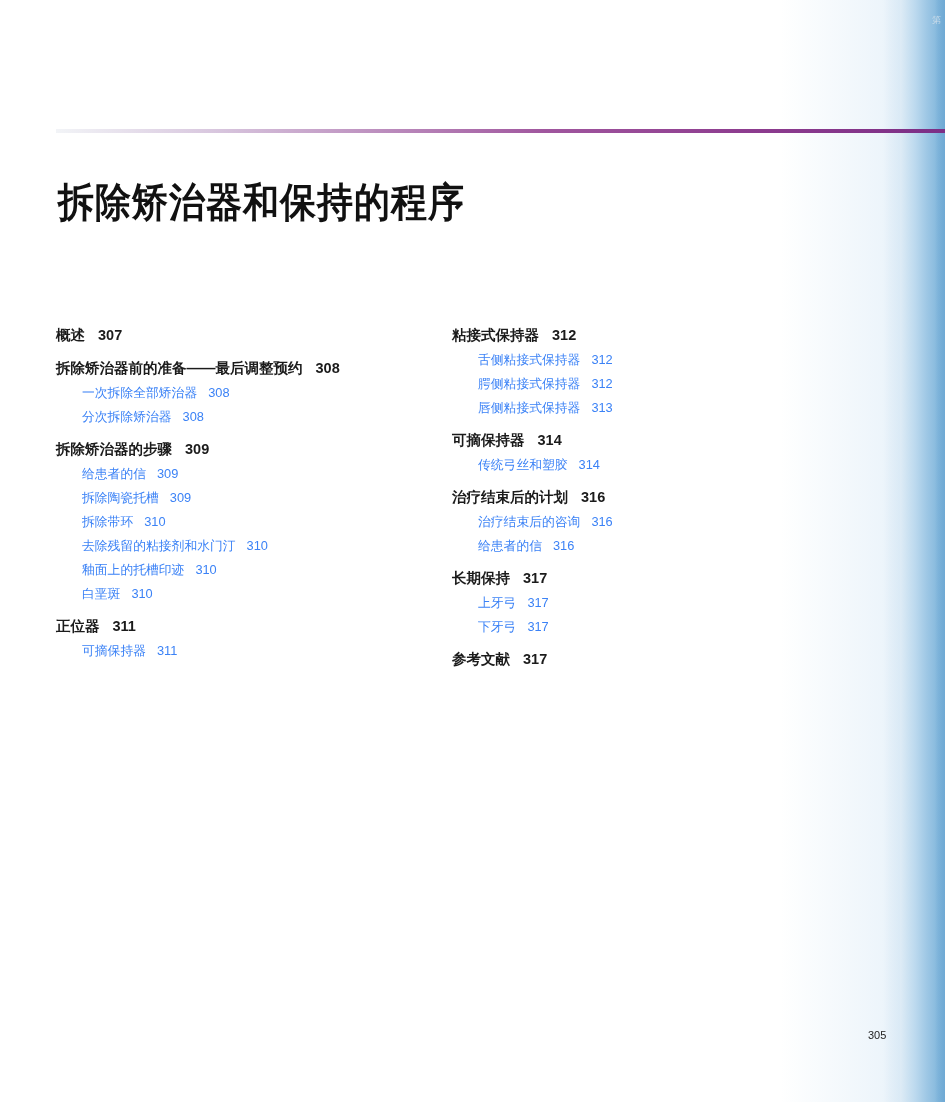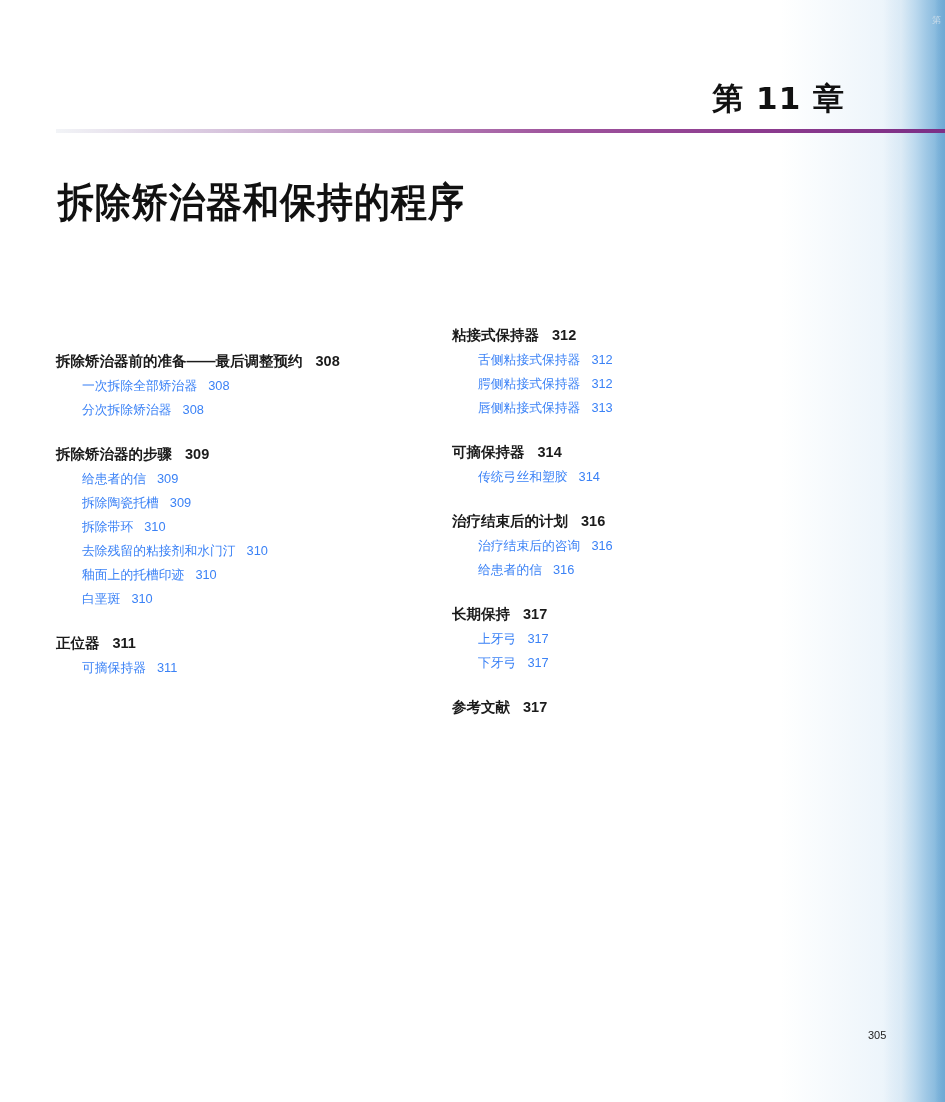--- a/index.html
+++ b/index.html
@@ -99,21 +99,21 @@
     align-items: baseline;
     white-space: nowrap;
   }
   .entry .label { display: inline-block; }
   .entry .page { display: inline-block; }
 
   .lvl1 {
     font-size: 14.5px;
     font-weight: bold;
     color: #1b1b1b;
-    margin-top: 26px;
+    margin-top: 14px;
     margin-bottom: 2px;
     padding-left: 0;
   }
   .lvl1 .page { margin-left: 13px; font-weight: bold; }
 
   .lvl2 {
     font-size: 12.8px;
     font-weight: normal;
     color: #3b82f6;
     margin-top: 7px;
@@ -146,25 +146,28 @@
 
 <div id="page">
 
   <div id="edge-strip">
     <div id="edge-strip-inner"></div>
   </div>
   <div id="page-shade"></div>
 
   <div id="corner-bleed">第</div>
 
-  <div id="chapter-number">第 11 章</div>
   <div id="chapter-rule"></div>
   <div id="chapter-title">拆除矫治器和保持的程序</div>
 
   <div class="toc-col" id="toc-left">
+      <div class="entry lvl1 first-entry">
+        <span class="label">概述</span>
+        <span class="page">307</span>
+      </div>
       <div class="entry lvl1">
         <span class="label">拆除矫治器前的准备——最后调整预约</span>
         <span class="page">308</span>
       </div>
       <div class="entry lvl2">
         <span class="label">一次拆除全部矫治器</span>
         <span class="page">308</span>
       </div>
       <div class="entry lvl2">
         <span class="label">分次拆除矫治器</span>

